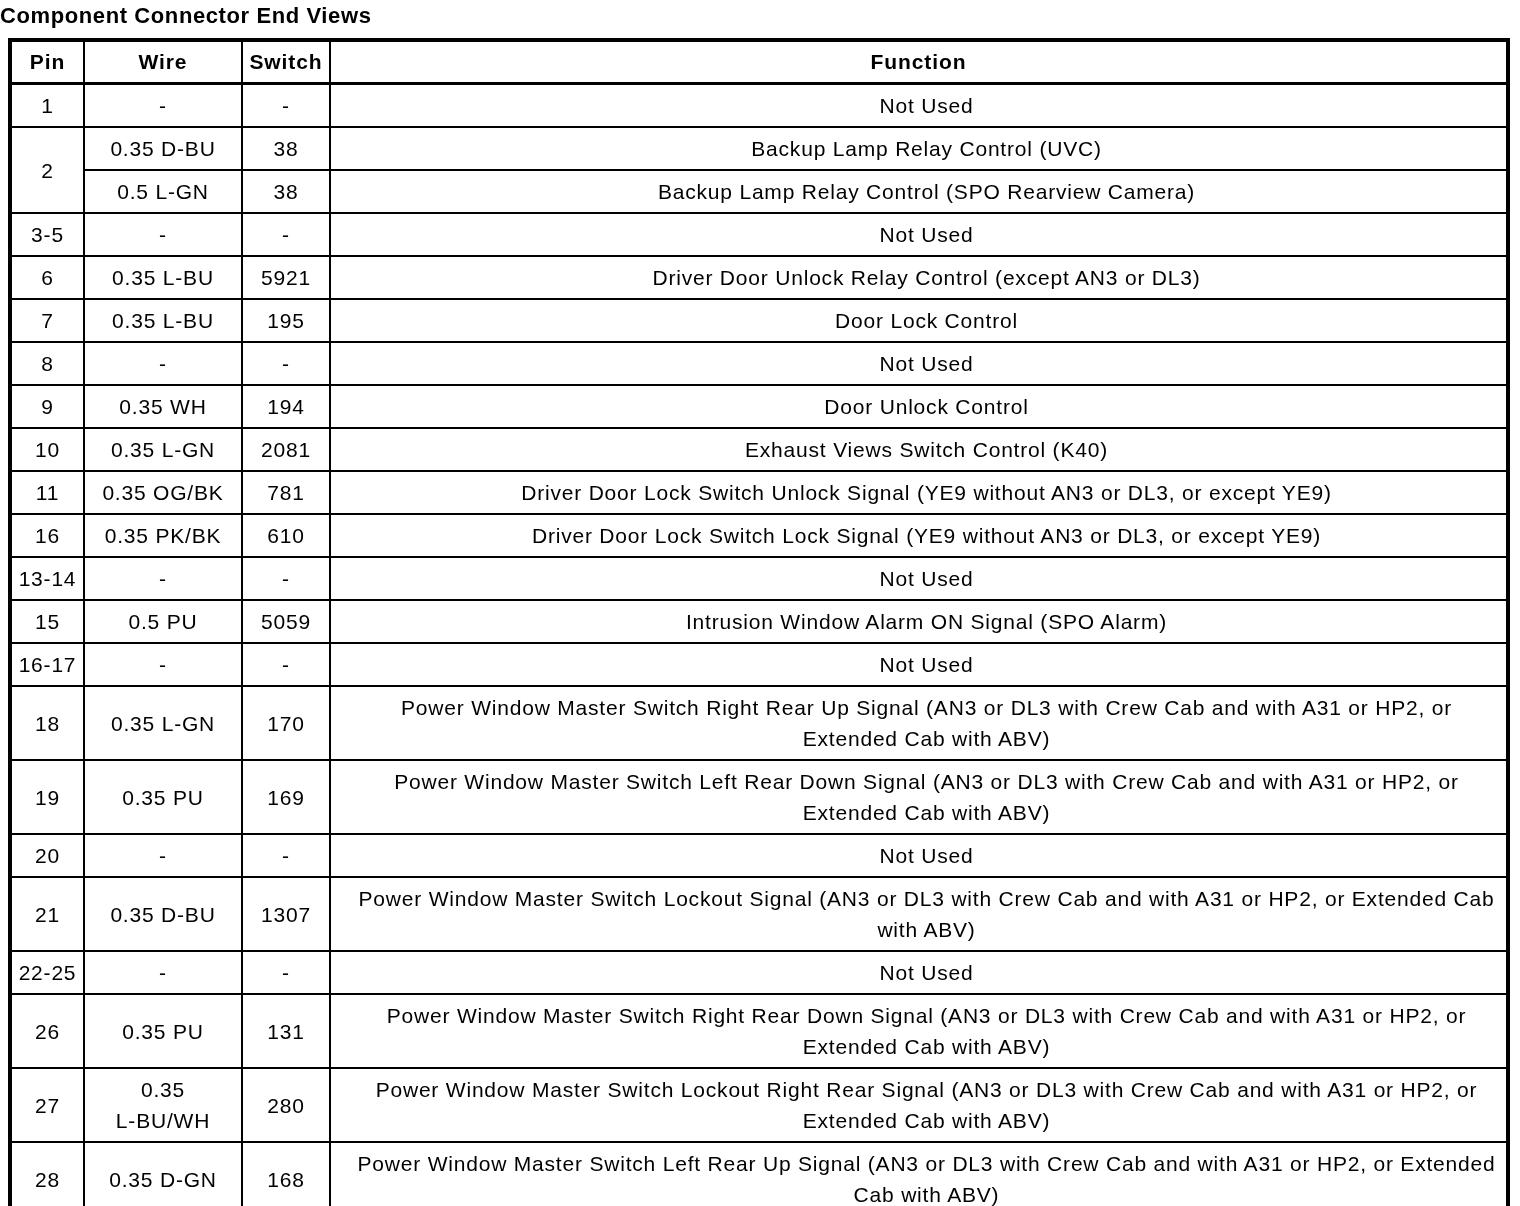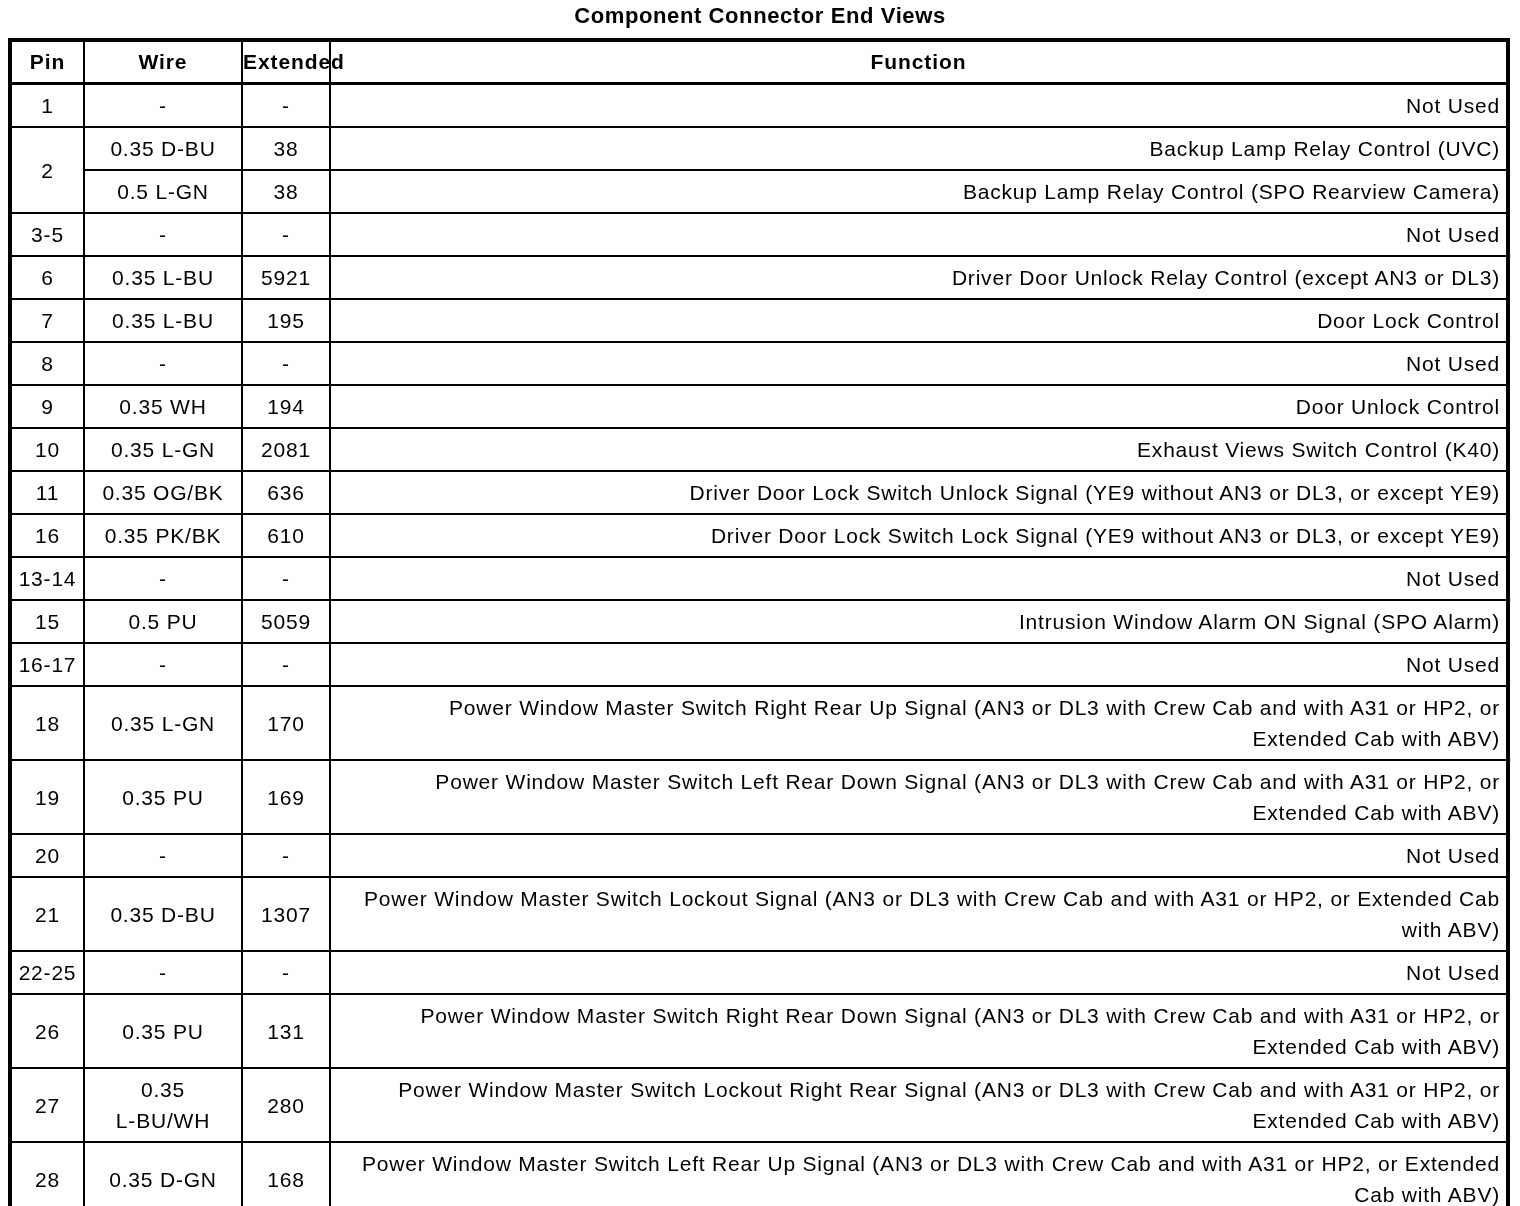--- a/index.html
+++ b/index.html
@@ -7,21 +7,20 @@
     padding: 0;
     background: #ffffff;
     color: #000000;
     font-family: "Liberation Sans", sans-serif;
   }
   .page {
     width: 1520px;
     box-sizing: border-box;
   }
   .title {
-    text-align: center;
     font-weight: bold;
     font-size: 22px;
     letter-spacing: 0.6px;
     padding-top: 3px;
     padding-bottom: 9px;
   }
   table.pinout {
     border-collapse: collapse;
     table-layout: fixed;
     margin-left: 8px;
@@ -46,21 +45,21 @@
     font-size: 21px;
     line-height: 31px;
     letter-spacing: 0.8px;
     padding: 5px 2px;
     text-align: center;
     vertical-align: middle;
     white-space: pre-line;
     overflow: hidden;
   }
   tbody td.function {
-    text-align: right;
+    text-align: center;
     padding-left: 22px;
     padding-right: 6px;
   }
   tbody td.pin { padding-left: 0; padding-right: 0; }
 </style>
 </head>
 <body>
 
 <div class="page">
   <div class="title">Component Connector End Views</div>
@@ -69,21 +68,21 @@
     <colgroup>
       <col class="c-pin">
       <col class="c-wire">
       <col class="c-circuit">
       <col class="c-function">
     </colgroup>
     <thead>
       <tr>
         <th>Pin</th>
         <th>Wire</th>
-        <th>Extended</th>
+        <th>Switch</th>
         <th>Function</th>
       </tr>
     </thead>
     <tbody>
         <tr>
           <td class="pin" rowspan="1">1</td>
           <td class="wire">-</td>
           <td class="circuit">-</td>
           <td class="function">Not Used</td>
         </tr>
@@ -130,21 +129,21 @@
         </tr>
         <tr>
           <td class="pin" rowspan="1">10</td>
           <td class="wire">0.35 L-GN</td>
           <td class="circuit">2081</td>
           <td class="function">Exhaust Views Switch Control (K40)</td>
         </tr>
         <tr>
           <td class="pin" rowspan="1">11</td>
           <td class="wire">0.35 OG/BK</td>
-          <td class="circuit">636</td>
+          <td class="circuit">781</td>
           <td class="function">Driver Door Lock Switch Unlock Signal (YE9 without AN3 or DL3, or except YE9)</td>
         </tr>
         <tr>
           <td class="pin" rowspan="1">16</td>
           <td class="wire">0.35 PK/BK</td>
           <td class="circuit">610</td>
           <td class="function">Driver Door Lock Switch Lock Signal (YE9 without AN3 or DL3, or except YE9)</td>
         </tr>
         <tr>
           <td class="pin" rowspan="1">13-14</td>

